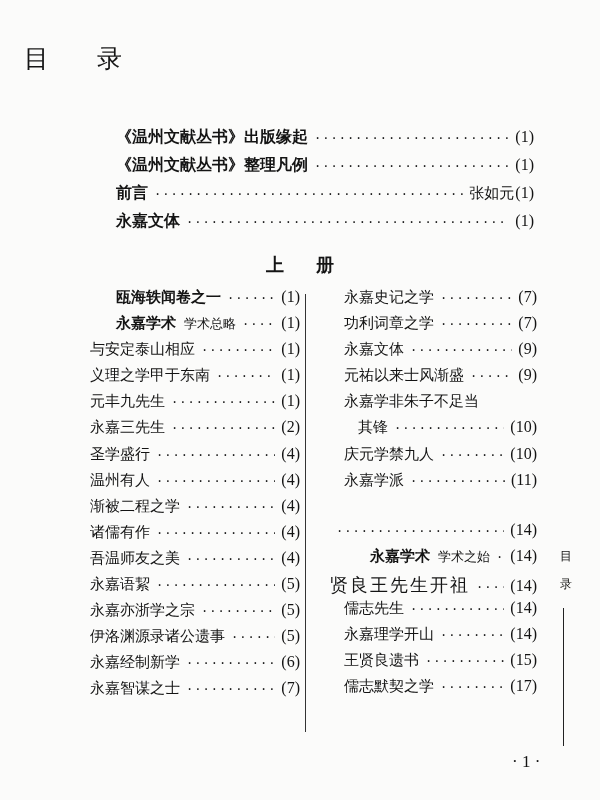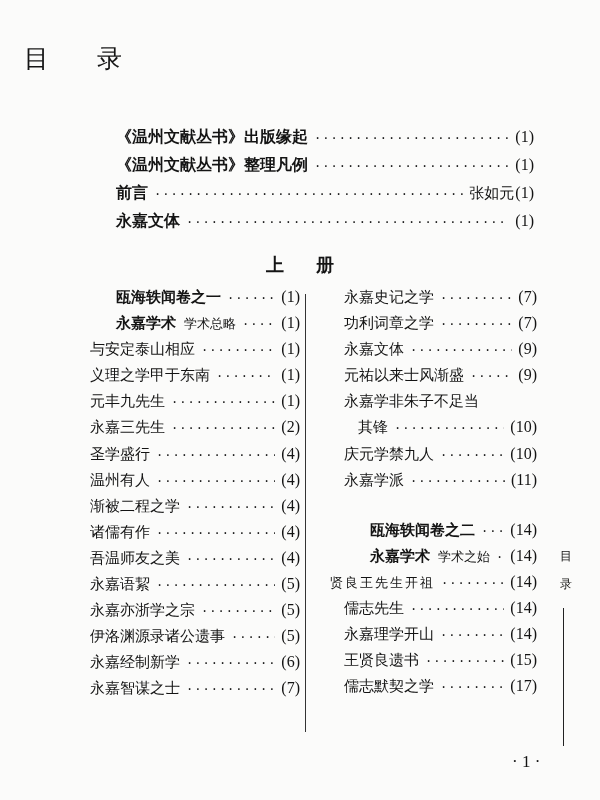--- a/index.html
+++ b/index.html
@@ -28,21 +28,21 @@
     position:absolute; left:0; width:600px; top:253px; text-align:center;
     font-size:18px; font-family:"DejaVu Sans", sans-serif; font-weight:bold;
   }
   .section span { display:inline-block; margin:0 16px; }
   .col { position:absolute; top:288px; }
   .col .row { height:26.1px; font-size:15px; }
   .left { left:76px; width:224px; }
   .right { left:330px; width:207px; }
   .ind { padding-left:14px; }
   .sub { font-weight:normal; font-family:Liberation Serif, serif; font-size:13px; margin-left:8px; }
-  .small { font-size:13px; letter-spacing:2px; }
+  .small { font-size:18px; letter-spacing:2px; }
   .spacer { height:24px; }
   .divider { position:absolute; left:305px; top:294px; width:1px; height:438px; background:#333; }
   .side { position:absolute; left:556px; top:548px; font-size:12px; font-family:"DejaVu Sans", sans-serif; text-align:center; width:20px; }
   .side div { height:28px; }
   .sideline { position:absolute; left:563px; top:608px; width:1px; height:138px; background:#222; }
   .pageno { position:absolute; left:512px; top:752px; font-size:17px; font-family:"Liberation Serif", serif; }
 </style>
 </head>
 <body>
 
@@ -196,21 +196,20 @@
       <span class="dots"></span>
       <span class="pg">(10)</span>
     </div>
     <div class="row">
       <span class="lbl ind">永嘉学派</span>
       <span class="dots"></span>
       <span class="pg">(11)</span>
     </div>
     <div class="spacer"></div>
     <div class="row">
-      <span class="lbl bold">瓯海轶闻卷之二</span>
       <span class="dots"></span>
       <span class="pg">(14)</span>
     </div>
     <div class="row">
       <span class="lbl bold">永嘉学术</span>
       <span class="sub">学术之始</span>
       <span class="dots"></span>
       <span class="pg">(14)</span>
     </div>
     <div class="row">

